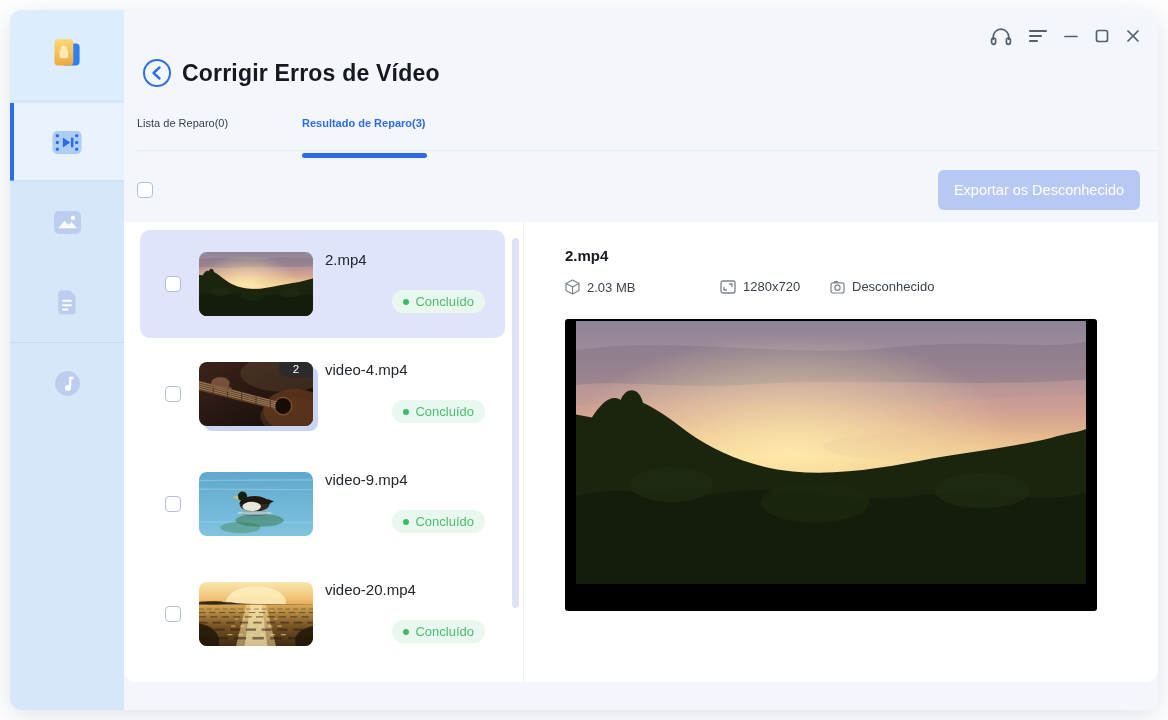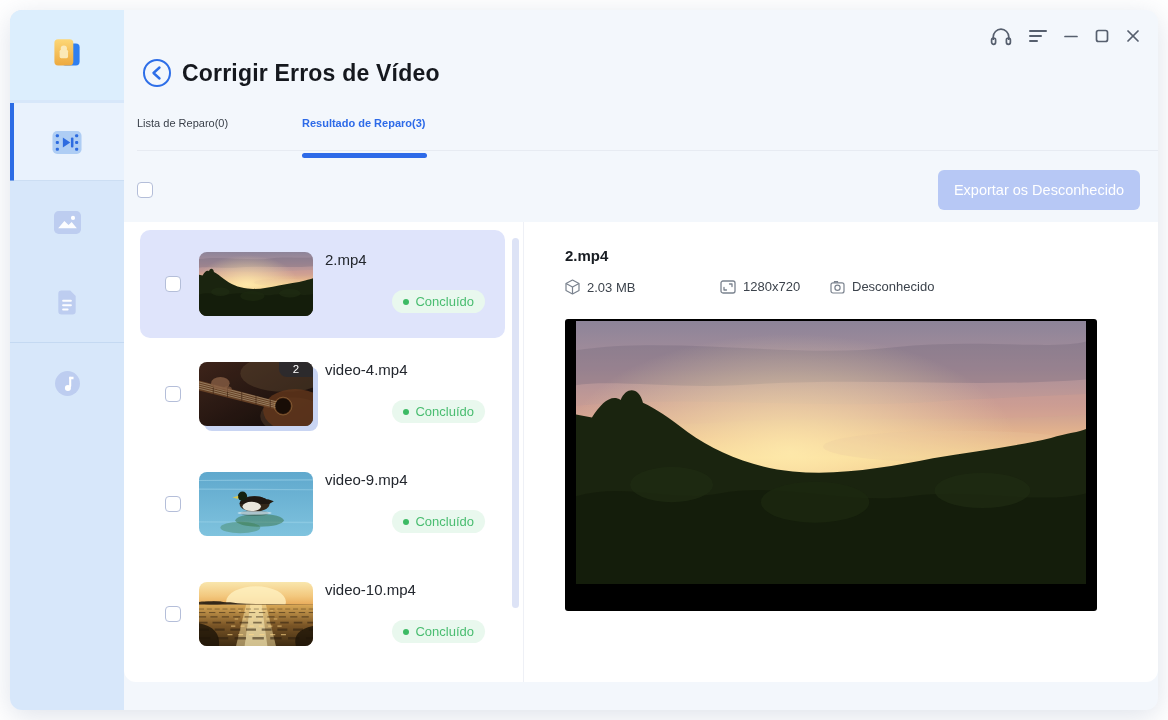--- a/index.html
+++ b/index.html
@@ -340,21 +340,21 @@
             <g stroke="#ffd98a" opacity=".6">
               <line x1="55" y1="40.5" x2="110" y2="40.5" stroke-width="1" stroke-dasharray="4 5"></line>
               <line x1="50" y1="52" x2="115" y2="52" stroke-width="1.4" stroke-dasharray="5 6"></line>
               <line x1="45" y1="62" x2="120" y2="62" stroke-width="1.6" stroke-dasharray="6 7"></line>
               <line x1="40" y1="74" x2="125" y2="74" stroke-width="1.8" stroke-dasharray="7 8"></line>
             </g>
             <path d="M0,58 C20,62 30,72 28,90 L0,90 Z" fill="#1d1408" opacity=".8"></path>
             <path d="M160,62 C140,66 132,76 136,90 L160,90 Z" fill="#1d1408" opacity=".8"></path>
           </svg>
         </div>
-        <div class="fname">video-10.mp4</div>
+        <div class="fname">video-20.mp4</div>
         <span class="status-badge">
           <span class="status-dot"></span>
           <span>Concluído</span>
         </span>
       </div>
 
       <div class="scroll-thumb"></div>
       <div class="v-divider"></div>
 
       <div class="detail-title">2.mp4</div>

